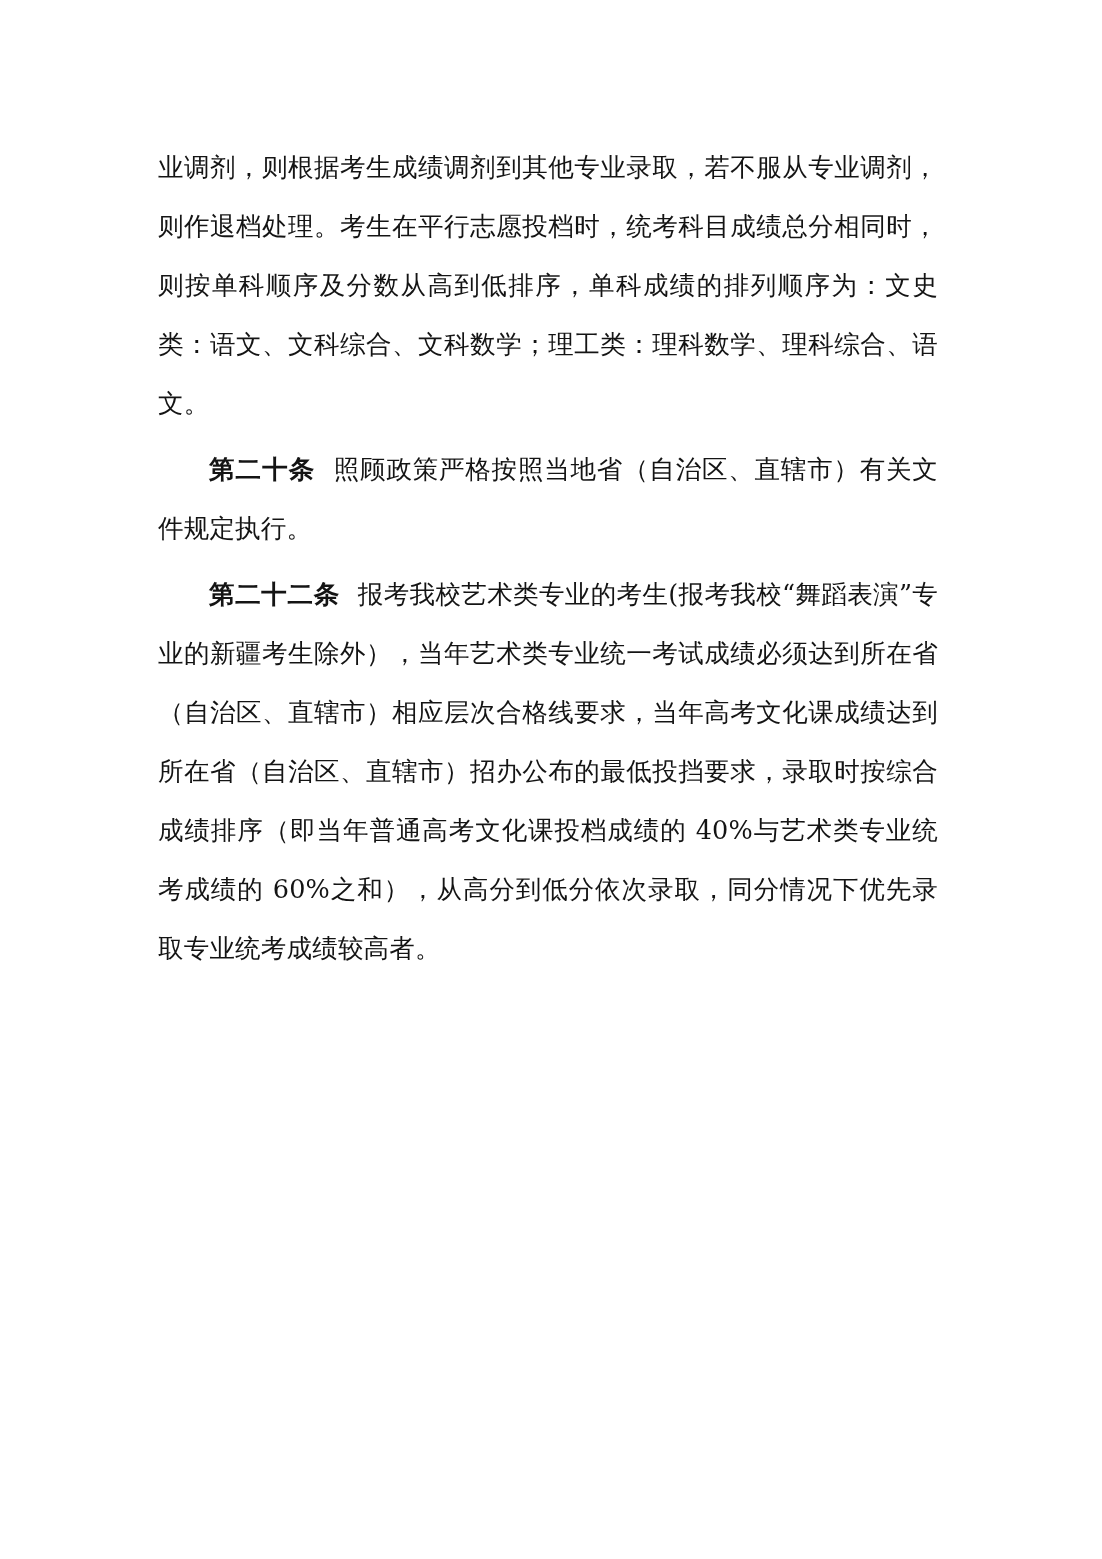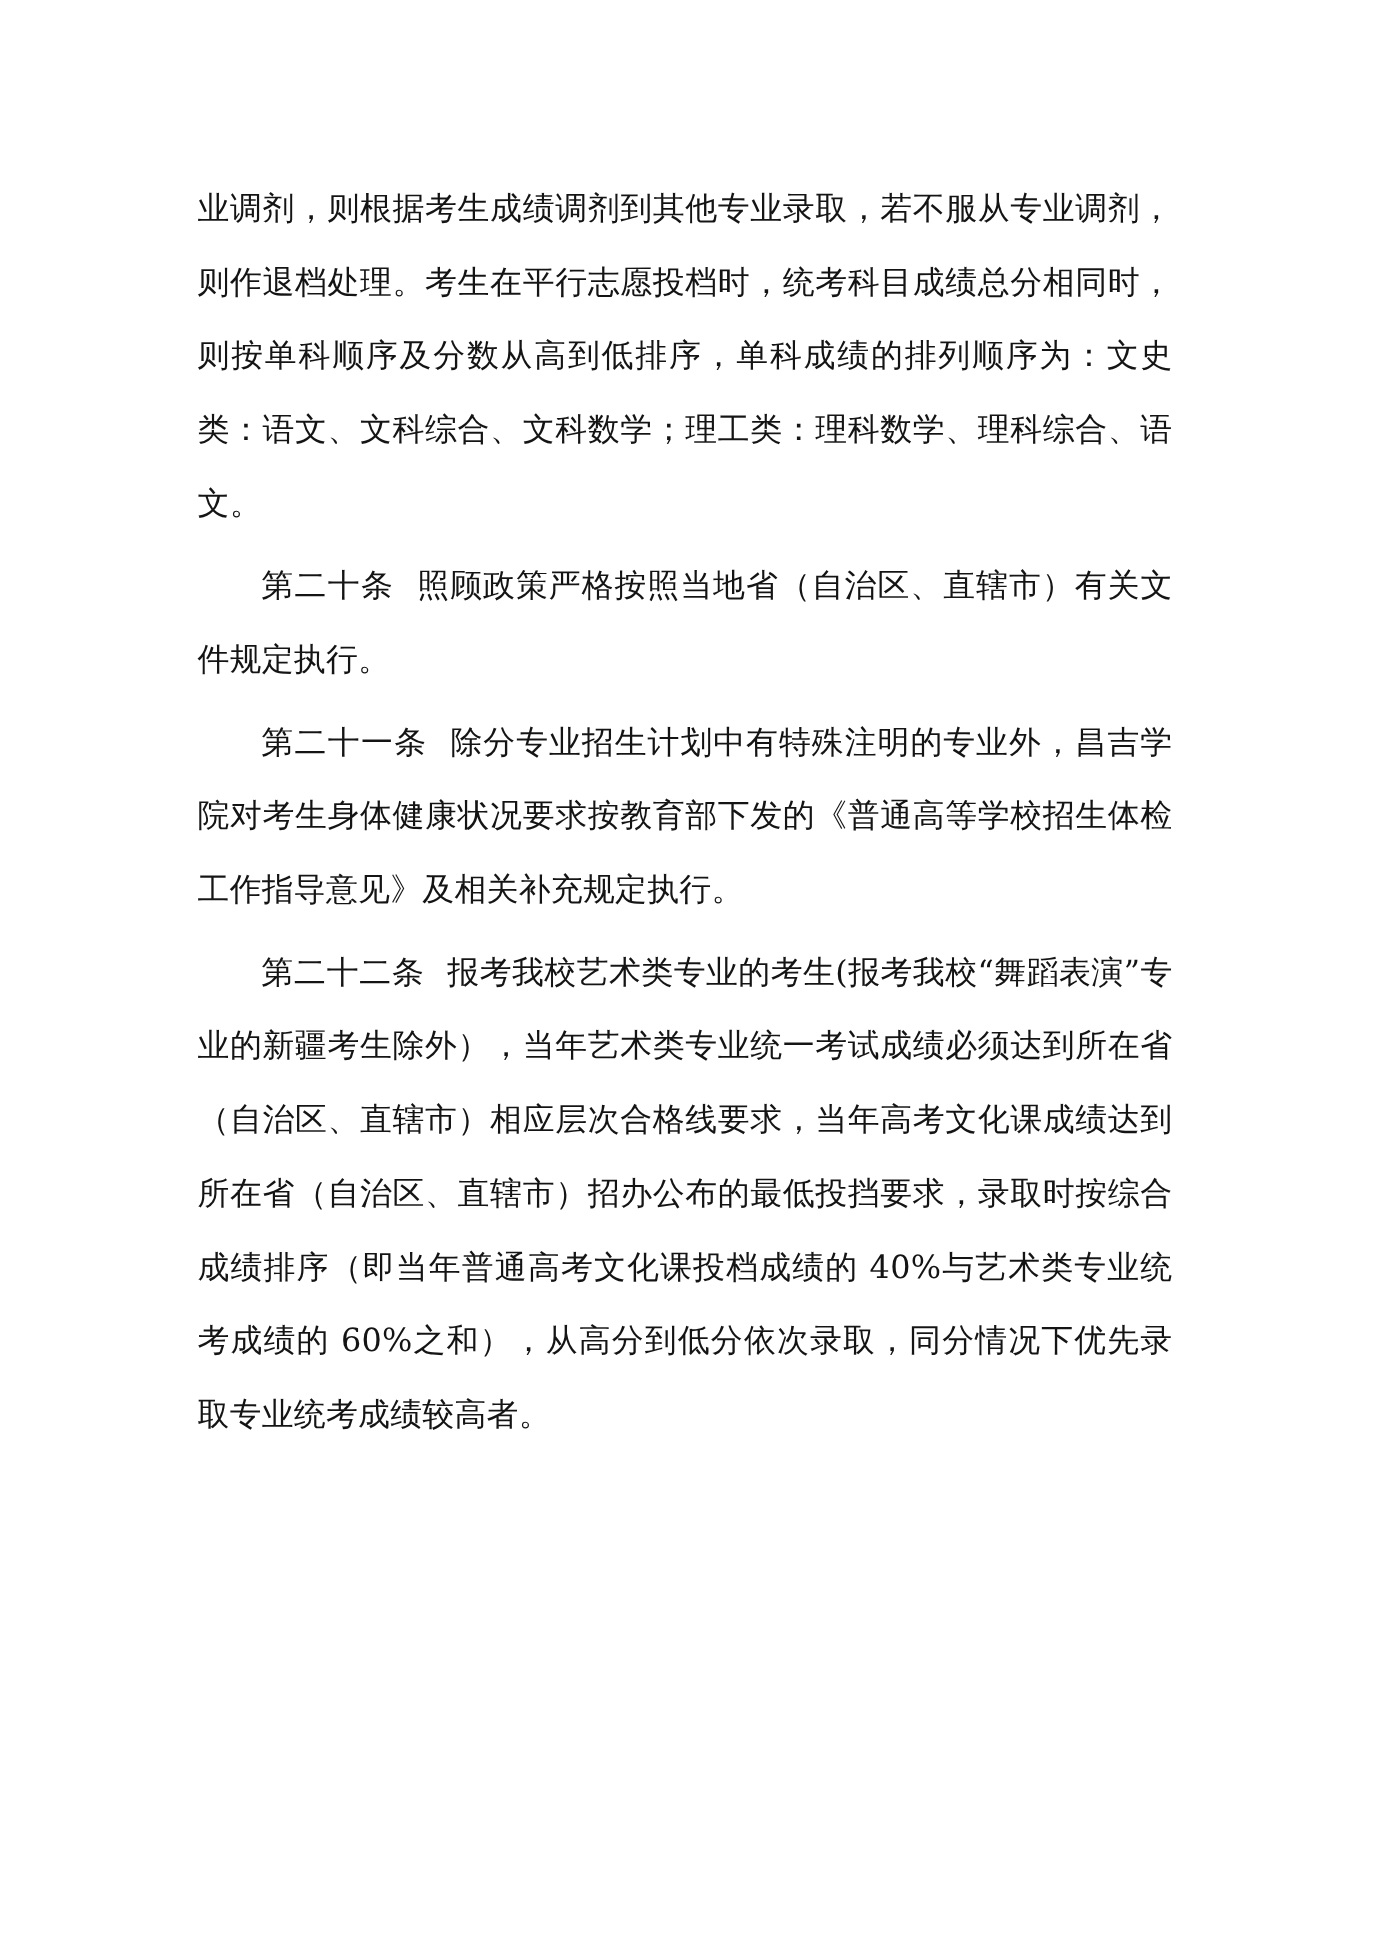--- a/index.html
+++ b/index.html
@@ -31,21 +31,21 @@
     letter-spacing: 0.2px;
     color: #141414;
   }
   p.para.indent {
     text-indent: 2em;
   }
   p.block-gap {
     margin-top: 7px;
   }
   .term {
-    font-weight: normal;
+    font-weight: bold;
     letter-spacing: 0.5px;
   }
   .after-term {
     display: inline-block;
     width: 0.7em;
   }
 </style>
 </head>
 <body>
 
@@ -54,22 +54,19 @@
 
     <p class="para">
       <span>业调剂，则根据考生成绩调剂到其他专业录取，若不服从专业调剂，则作退档处理。考生在平行志愿投档时，统考科目成绩总分相同时，则按单科顺序及分数从高到低排序，单科成绩的排列顺序为：文史类：语文、文科综合、文科数学；理工类：理科数学、理科综合、语文。</span>
     </p>
 
 
     <p class="para indent block-gap">
       <span class="term">第二十条</span><span class="after-term"></span><span>照顾政策严格按照当地省（自治区、直辖市）有关文件规定执行。</span>
     </p>
 
-    <p class="para indent block-gap">
-      <span class="term">第二十一条</span><span class="after-term"></span><span>除分专业招生计划中有特殊注明的专业外，昌吉学院对考生身体健康状况要求按教育部下发的《普通高等学校招生体检工作指导意见》及相关补充规定执行。</span>
-    </p>
 
     <p class="para indent block-gap">
       <span class="term">第二十二条</span><span class="after-term"></span><span>报考我校艺术类专业的考生(报考我校“舞蹈表演”专业的新疆考生除外），当年艺术类专业统一考试成绩必须达到所在省（自治区、直辖市）相应层次合格线要求，当年高考文化课成绩达到所在省（自治区、直辖市）招办公布的最低投挡要求，录取时按综合成绩排序（即当年普通高考文化课投档成绩的 40%与艺术类专业统考成绩的 60%之和），从高分到低分依次录取，同分情况下优先录取专业统考成绩较高者。</span>
     </p>
 
   </div>
 </div>
 
 </body></html>

